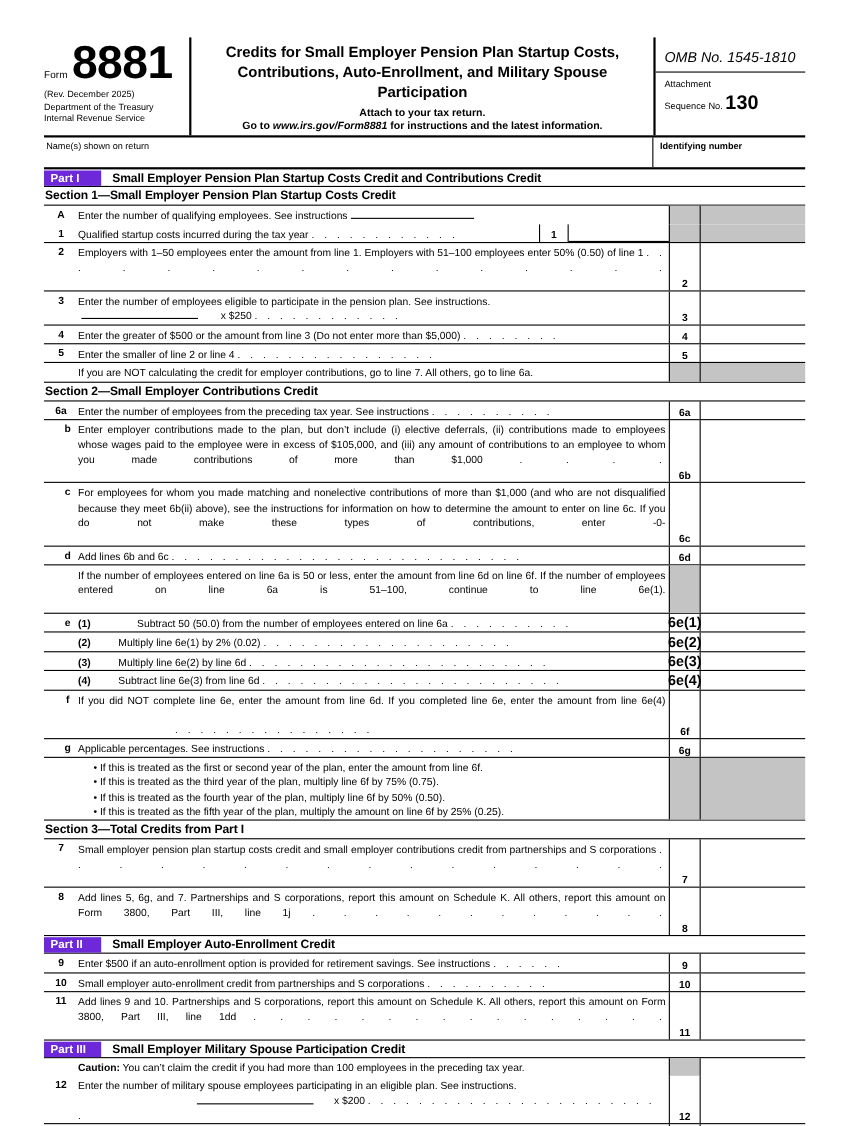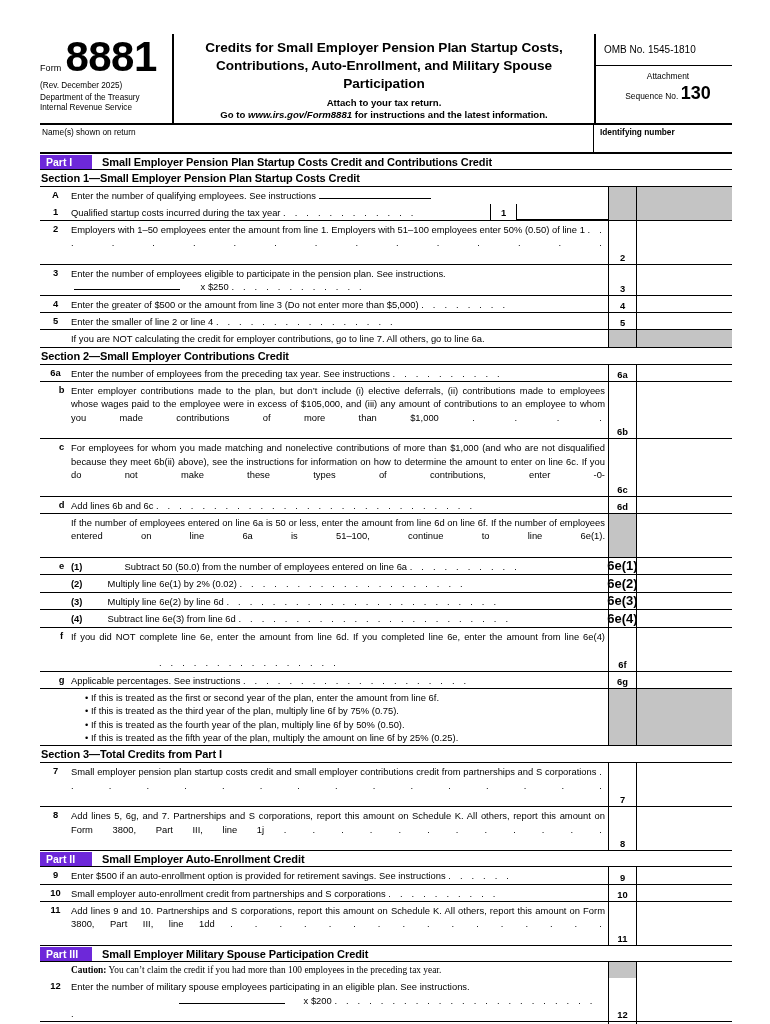--- a/index.html
+++ b/index.html
@@ -48,29 +48,29 @@
   .sub1 { font-size: 9.6px; font-weight: bold; margin-top: 4px; }
   .sub2 { font-size: 9.6px; font-weight: bold; margin-top: 1px; }
   .sub2 i { font-style: italic; }
 
   .hdr-right {
     width: 138px;
     border-left: 2px solid #000;
     display: flex; flex-direction: column;
   }
   .omb {
-    font-size: 10px;
+    font-size: 13px;
     padding: 10px 0 0 8px;
     height: 32px;
     border-bottom: 1px solid #000;
+    font-style: italic;
   }
   .attach {
     font-size: 8.4px; padding: 5px 0 0 8px; line-height: 1.3;
     flex: 1;
-    text-align: center;
   }
   .attach .big { font-size: 18px; font-weight: bold; }
 
   
   .namerow {
     display: flex;
     border-bottom: 2px solid #000;
     height: 29px;
   }
   .namerow .nm {
@@ -476,21 +476,21 @@
     </div>
     <div class="col-lbl">11</div>
     <div class="col-amt"></div>
   </div>
 
   <div class="partbar">
     <span class="partbadge">Part III</span>
     <span class="parttitle">Small Employer Military Spouse Participation Credit</span>
   </div>
 
-  <div class="row nob" style="border-bottom:none;font-family:Liberation Serif, serif;">
+  <div class="row nob" style="border-bottom:none;">
     <div class="cell-no"></div>
     <div class="cell-txt">
       <b>Caution:</b><span> You can’t claim the credit if you had more than 100 employees in the preceding tax year.</span>
     </div>
     <div class="col-lbl gray"></div>
     <div class="col-amt"></div>
   </div>
 
   <div class="row">
     <div class="cell-no">12</div>

